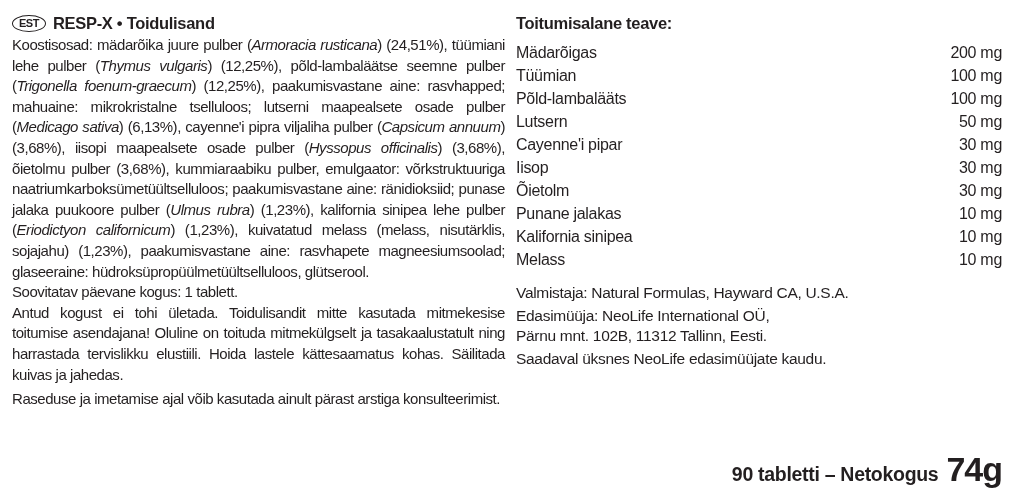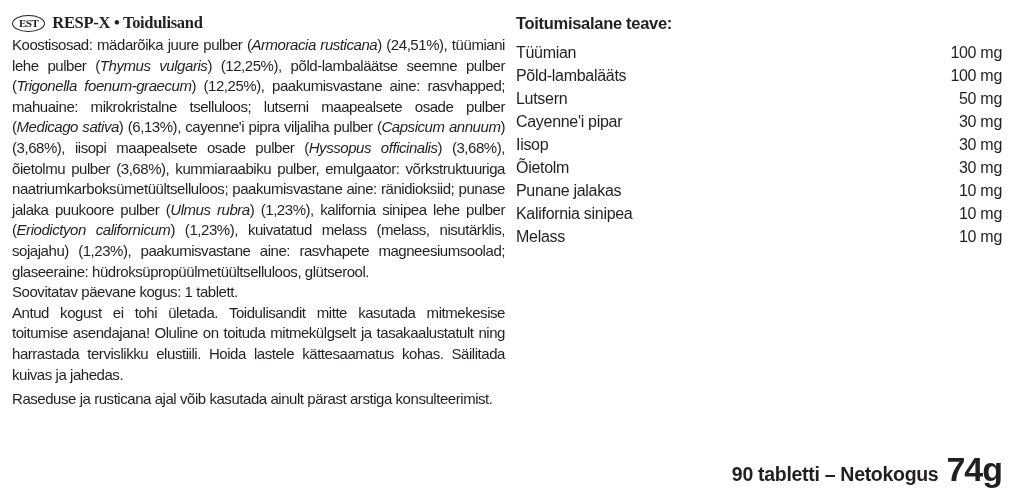--- a/index.html
+++ b/index.html
@@ -8,21 +8,21 @@
     font-family: "Liberation Sans", sans-serif; color: #231f20;
   }
   .col-left {
     position: absolute; left: 12px; top: 12px; width: 493px;
     font-size: 15px; line-height: 20.6px; letter-spacing: -0.45px;
   }
   .col-right {
     position: absolute; left: 516px; top: 12px; width: 486px;
     font-size: 15.5px; line-height: 23px; letter-spacing: -0.3px;
   }
-  .title-row { display: flex; align-items: center; height: 22px; margin-bottom: 1px; font-family: Liberation Serif, serif; }
+  .title-row { display: flex; align-items: center; height: 22px; margin-bottom: 1px; }
   .lang-badge {
     display: inline-flex; align-items: center; justify-content: center;
     height: 15px; padding: 0 6px; border: 1.5px solid #231f20; border-radius: 50%/50%;
     font-size: 11px; font-weight: bold; letter-spacing: -0.5px; margin-right: 7px; line-height: 1;
   }
   .title { font-size: 16.5px; font-weight: bold; letter-spacing: -0.3px; }
   .b { font-weight: normal; }
   .i { font-style: italic; }
   .para { text-align: justify; margin: 0; }
   .para.last-left { text-align-last: left; }
@@ -56,29 +56,33 @@
   </p>
 
   <p class="para">
     <span class="b">Soovitatav päevane kogus:</span><span> 1 tablett.</span>
   </p>
 
   <p class="para">Antud kogust ei tohi ületada. Toidulisandit mitte kasutada mitmekesise toitumise asendajana! Oluline on toituda mitmekülgselt ja tasakaalustatult ning harrastada tervislikku elustiili. Hoida lastele kättesaamatus kohas. Säilitada kuivas ja jahedas.</p>
 
   <div class="gap"></div>
 
-  <p class="para">Raseduse ja rusticana ajal võib kasutada ainult pärast arstiga konsulteerimist.</p>
+  <p class="para">Raseduse ja imetamise ajal võib kasutada ainult pärast arstiga konsulteerimist.</p>
 
   <div class="gap"></div>
 
 </div>
 
 <div class="col-right">
   <div class="right-title">Toitumisalane teave:</div>
   <div id="nutrition-rows">
+      <div class="nut-row">
+        <span>Mädarõigas</span>
+        <span class="nut-value">200 mg</span>
+      </div>
       <div class="nut-row">
         <span>Tüümian</span>
         <span class="nut-value">100 mg</span>
       </div>
       <div class="nut-row">
         <span>Põld-lambalääts</span>
         <span class="nut-value">100 mg</span>
       </div>
       <div class="nut-row">
         <span>Lutsern</span>
@@ -103,18 +107,26 @@
       <div class="nut-row">
         <span>Kalifornia sinipea</span>
         <span class="nut-value">10 mg</span>
       </div>
       <div class="nut-row">
         <span>Melass</span>
         <span class="nut-value">10 mg</span>
       </div>
     </div>
 
+  <div class="mfr">
+    <div>
+      <span class="b">Valmistaja:</span><span> Natural Formulas, Hayward CA, U.S.A.</span>
+    </div>
+    <div class="b" style="margin-top:2px">Edasimüüja: NeoLife International OÜ,</div>
+    <div class="b">Pärnu mnt. 102B, 11312 Tallinn, Eesti.</div>
+    <div style="margin-top:2px">Saadaval üksnes NeoLife edasimüüjate kaudu.</div>
+  </div>
 </div>
 
 <div class="footer-net">
   <span>90 tabletti – Netokogus</span>
   <span class="weight">74g</span>
 </div>
 
 </body></html>

